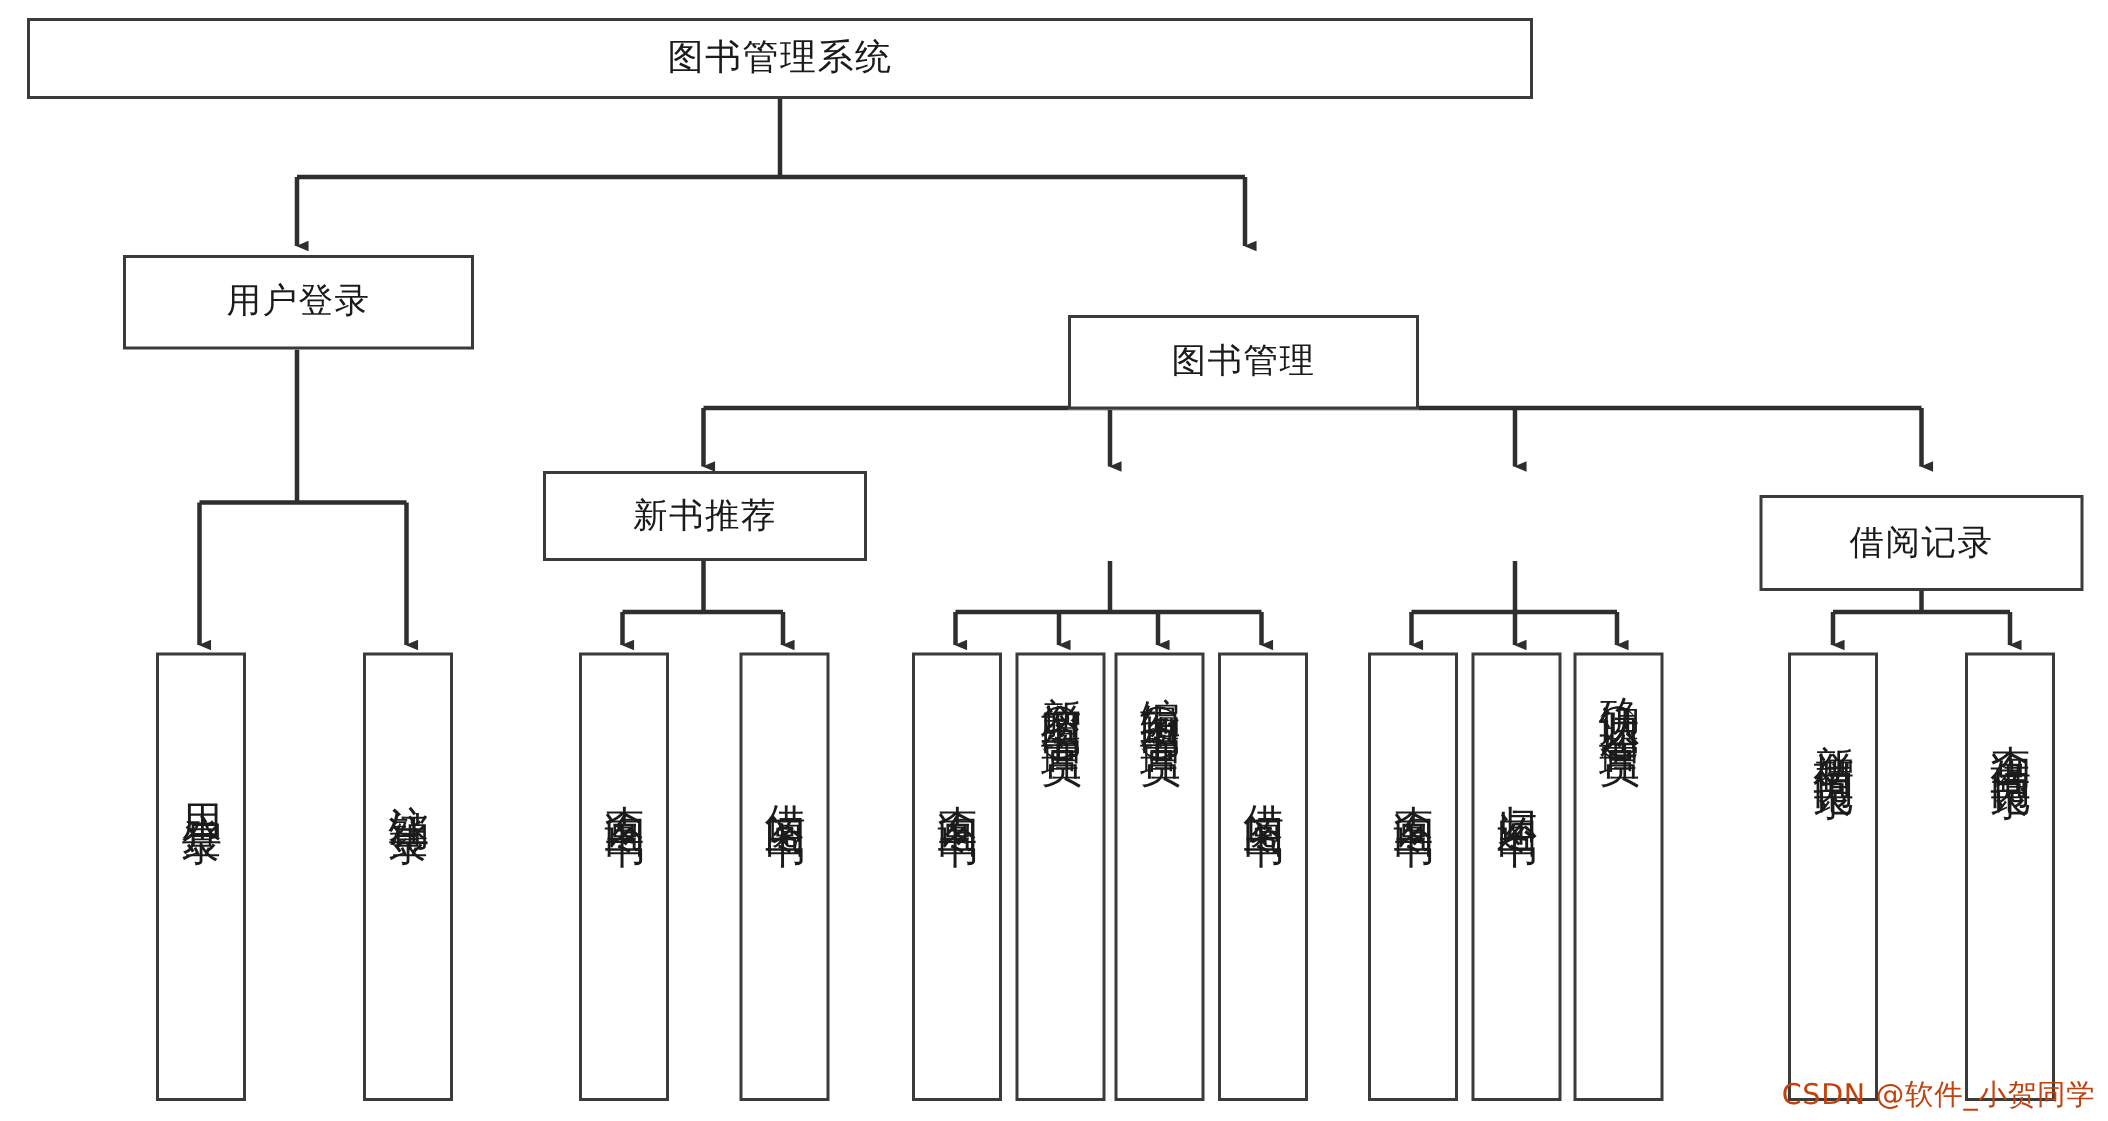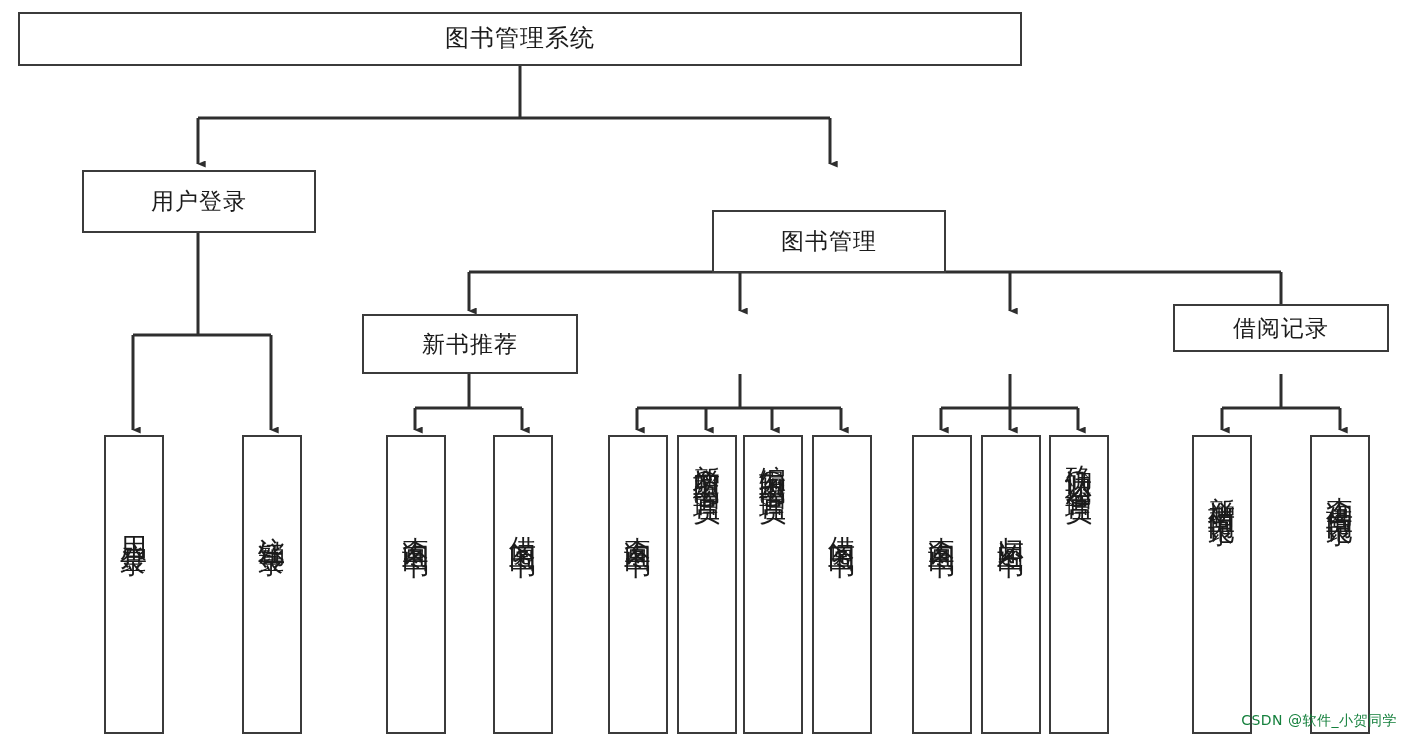--- a/index.html
+++ b/index.html
@@ -56,23 +56,23 @@
     writing-mode: vertical-rl;
     text-orientation: upright;
     font-size: 27px;
     line-height: 1;
     letter-spacing: 5px;
     white-space: nowrap;
   }
   .watermark {
     position: absolute;
     right: 8px;
-    bottom: 17px;
-    font-size: 14px;
-    color: #15803d;
+    bottom: 4px;
+    font-size: 19px;
+    color: #c2410c;
     letter-spacing: 0.5px;
     white-space: nowrap;
   }
 </style>
 </head>
 <body>
 
 <div id="canvas">
 
   <svg class="wires" viewBox="0 0 1405 747" xmlns="http://www.w3.org/2000/svg">
@@ -133,21 +133,21 @@
   <div class="node h" style="left:82px; top:170px; width:234px; height:63px;">
     <span class="label">用户登录</span>
   </div>
   <div class="node h" style="left:712px; top:170px; width:234px; height:63px;margin-top:40px;">
     <span class="label">图书管理</span>
   </div>
 
   <div class="node h" style="left:362px; top:314px; width:216px; height:60px;">
     <span class="label">新书推荐</span>
   </div>
-  <div class="node h" style="left:1173px; top:304px; width:216px; height:48px;">
+  <div class="node h" style="left:1173px; top:330px; width:216px; height:64px;font-family:Liberation Serif, serif;">
     <span class="label">借阅记录</span>
   </div>
 
   <div class="node v" style="left:104px; top:435px; width:60px; height:299px; padding-top:78px;">
     <span class="label">用户登录</span>
   </div>
   <div class="node v" style="left:242px; top:435px; width:60px; height:299px; padding-top:78px;">
     <span class="label">注销登录</span>
   </div>
 

